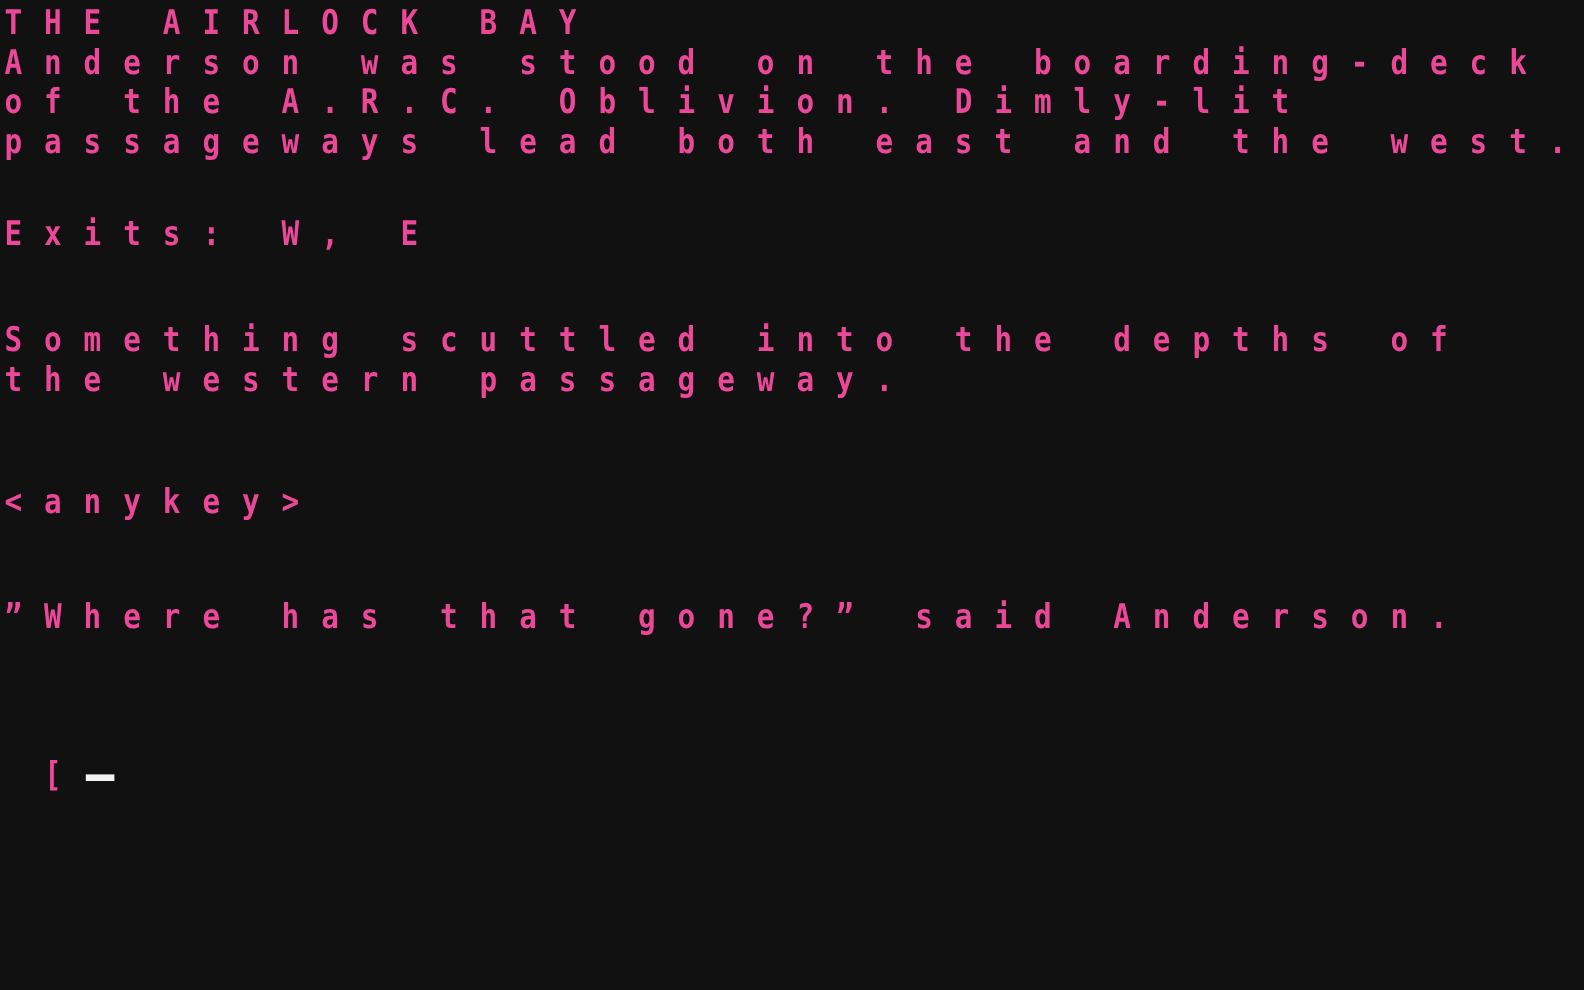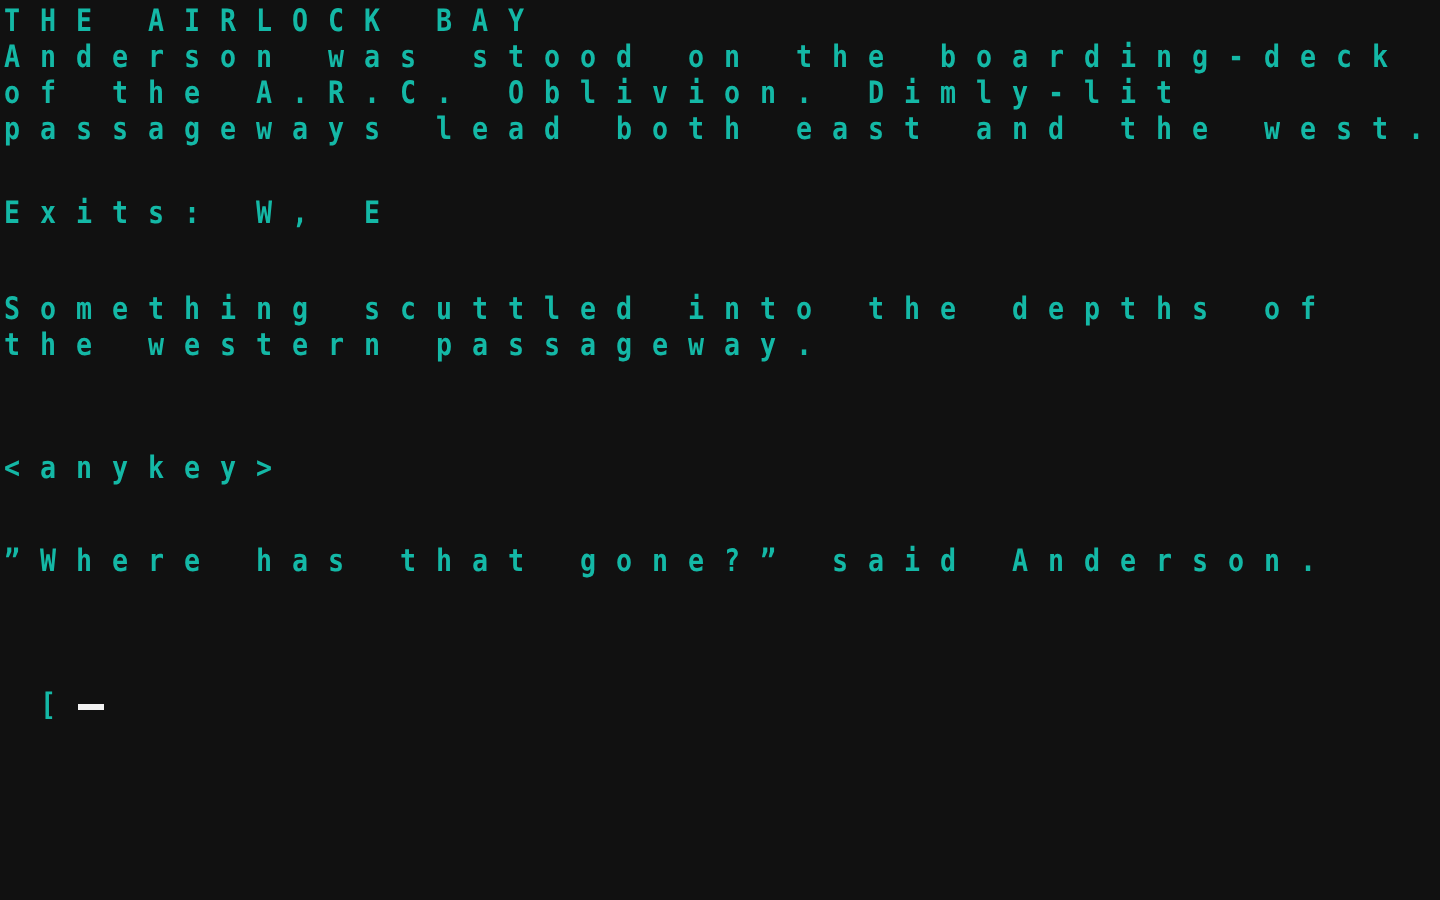--- a/index.html
+++ b/index.html
@@ -22,21 +22,21 @@
     background: #111111;
   }
 
   
   .row {
     position: absolute;
     left: 4px;
     height: 36px;
     line-height: 36px;
     white-space: pre;
-    color: #14b8a6;
+    color: #ec4899;
     font-family: "DejaVu Sans Mono", "Liberation Mono", monospace;
     font-weight: bold;
     font-size: 31px;
     letter-spacing: 0px;
     
     font-variant-ligatures: none;
     -webkit-font-smoothing: none;
     text-rendering: geometricPrecision;
   }
   .row > .ch {
@@ -65,19 +65,19 @@
 <div id="screen">
 
   <div id="text-layer">
       <div class="row" style="top: 4px;"><span class="ch">T</span><span class="ch">H</span><span class="ch">E</span><span class="ch">&nbsp;</span><span class="ch">A</span><span class="ch">I</span><span class="ch">R</span><span class="ch">L</span><span class="ch">O</span><span class="ch">C</span><span class="ch">K</span><span class="ch">&nbsp;</span><span class="ch">B</span><span class="ch">A</span><span class="ch">Y</span></div>
       <div class="row" style="top: 40px;"><span class="ch">A</span><span class="ch">n</span><span class="ch">d</span><span class="ch">e</span><span class="ch">r</span><span class="ch">s</span><span class="ch">o</span><span class="ch">n</span><span class="ch">&nbsp;</span><span class="ch">w</span><span class="ch">a</span><span class="ch">s</span><span class="ch">&nbsp;</span><span class="ch">s</span><span class="ch">t</span><span class="ch">o</span><span class="ch">o</span><span class="ch">d</span><span class="ch">&nbsp;</span><span class="ch">o</span><span class="ch">n</span><span class="ch">&nbsp;</span><span class="ch">t</span><span class="ch">h</span><span class="ch">e</span><span class="ch">&nbsp;</span><span class="ch">b</span><span class="ch">o</span><span class="ch">a</span><span class="ch">r</span><span class="ch">d</span><span class="ch">i</span><span class="ch">n</span><span class="ch">g</span><span class="ch">-</span><span class="ch">d</span><span class="ch">e</span><span class="ch">c</span><span class="ch">k</span></div>
       <div class="row" style="top: 76px;"><span class="ch">o</span><span class="ch">f</span><span class="ch">&nbsp;</span><span class="ch">t</span><span class="ch">h</span><span class="ch">e</span><span class="ch">&nbsp;</span><span class="ch">A</span><span class="ch">.</span><span class="ch">R</span><span class="ch">.</span><span class="ch">C</span><span class="ch">.</span><span class="ch">&nbsp;</span><span class="ch">O</span><span class="ch">b</span><span class="ch">l</span><span class="ch">i</span><span class="ch">v</span><span class="ch">i</span><span class="ch">o</span><span class="ch">n</span><span class="ch">.</span><span class="ch">&nbsp;</span><span class="ch">D</span><span class="ch">i</span><span class="ch">m</span><span class="ch">l</span><span class="ch">y</span><span class="ch">-</span><span class="ch">l</span><span class="ch">i</span><span class="ch">t</span></div>
       <div class="row" style="top: 112px;"><span class="ch">p</span><span class="ch">a</span><span class="ch">s</span><span class="ch">s</span><span class="ch">a</span><span class="ch">g</span><span class="ch">e</span><span class="ch">w</span><span class="ch">a</span><span class="ch">y</span><span class="ch">s</span><span class="ch">&nbsp;</span><span class="ch">l</span><span class="ch">e</span><span class="ch">a</span><span class="ch">d</span><span class="ch">&nbsp;</span><span class="ch">b</span><span class="ch">o</span><span class="ch">t</span><span class="ch">h</span><span class="ch">&nbsp;</span><span class="ch">e</span><span class="ch">a</span><span class="ch">s</span><span class="ch">t</span><span class="ch">&nbsp;</span><span class="ch">a</span><span class="ch">n</span><span class="ch">d</span><span class="ch">&nbsp;</span><span class="ch">t</span><span class="ch">h</span><span class="ch">e</span><span class="ch">&nbsp;</span><span class="ch">w</span><span class="ch">e</span><span class="ch">s</span><span class="ch">t</span><span class="ch">.</span></div>
       <div class="row" style="top: 196px;"><span class="ch">E</span><span class="ch">x</span><span class="ch">i</span><span class="ch">t</span><span class="ch">s</span><span class="ch">:</span><span class="ch">&nbsp;</span><span class="ch">W</span><span class="ch">,</span><span class="ch">&nbsp;</span><span class="ch">E</span></div>
       <div class="row" style="top: 292px;"><span class="ch">S</span><span class="ch">o</span><span class="ch">m</span><span class="ch">e</span><span class="ch">t</span><span class="ch">h</span><span class="ch">i</span><span class="ch">n</span><span class="ch">g</span><span class="ch">&nbsp;</span><span class="ch">s</span><span class="ch">c</span><span class="ch">u</span><span class="ch">t</span><span class="ch">t</span><span class="ch">l</span><span class="ch">e</span><span class="ch">d</span><span class="ch">&nbsp;</span><span class="ch">i</span><span class="ch">n</span><span class="ch">t</span><span class="ch">o</span><span class="ch">&nbsp;</span><span class="ch">t</span><span class="ch">h</span><span class="ch">e</span><span class="ch">&nbsp;</span><span class="ch">d</span><span class="ch">e</span><span class="ch">p</span><span class="ch">t</span><span class="ch">h</span><span class="ch">s</span><span class="ch">&nbsp;</span><span class="ch">o</span><span class="ch">f</span></div>
       <div class="row" style="top: 328px;"><span class="ch">t</span><span class="ch">h</span><span class="ch">e</span><span class="ch">&nbsp;</span><span class="ch">w</span><span class="ch">e</span><span class="ch">s</span><span class="ch">t</span><span class="ch">e</span><span class="ch">r</span><span class="ch">n</span><span class="ch">&nbsp;</span><span class="ch">p</span><span class="ch">a</span><span class="ch">s</span><span class="ch">s</span><span class="ch">a</span><span class="ch">g</span><span class="ch">e</span><span class="ch">w</span><span class="ch">a</span><span class="ch">y</span><span class="ch">.</span></div>
-      <div class="row" style="top: 451px;"><span class="ch">&lt;</span><span class="ch">a</span><span class="ch">n</span><span class="ch">y</span><span class="ch">k</span><span class="ch">e</span><span class="ch">y</span><span class="ch">&gt;</span></div>
+      <div class="row" style="top: 439px;"><span class="ch">&lt;</span><span class="ch">a</span><span class="ch">n</span><span class="ch">y</span><span class="ch">k</span><span class="ch">e</span><span class="ch">y</span><span class="ch">&gt;</span></div>
       <div class="row" style="top: 544px;"><span class="ch">”</span><span class="ch">W</span><span class="ch">h</span><span class="ch">e</span><span class="ch">r</span><span class="ch">e</span><span class="ch">&nbsp;</span><span class="ch">h</span><span class="ch">a</span><span class="ch">s</span><span class="ch">&nbsp;</span><span class="ch">t</span><span class="ch">h</span><span class="ch">a</span><span class="ch">t</span><span class="ch">&nbsp;</span><span class="ch">g</span><span class="ch">o</span><span class="ch">n</span><span class="ch">e</span><span class="ch">?</span><span class="ch">”</span><span class="ch">&nbsp;</span><span class="ch">s</span><span class="ch">a</span><span class="ch">i</span><span class="ch">d</span><span class="ch">&nbsp;</span><span class="ch">A</span><span class="ch">n</span><span class="ch">d</span><span class="ch">e</span><span class="ch">r</span><span class="ch">s</span><span class="ch">o</span><span class="ch">n</span><span class="ch">.</span></div>
       <div class="row" style="top: 688px;"><span class="ch">&nbsp;</span><span class="ch">[</span></div>
     </div>
 
   <div class="cursor-bar" style="left: 78px; top: 704px;"></div>
 </div>
 
 </body></html>

